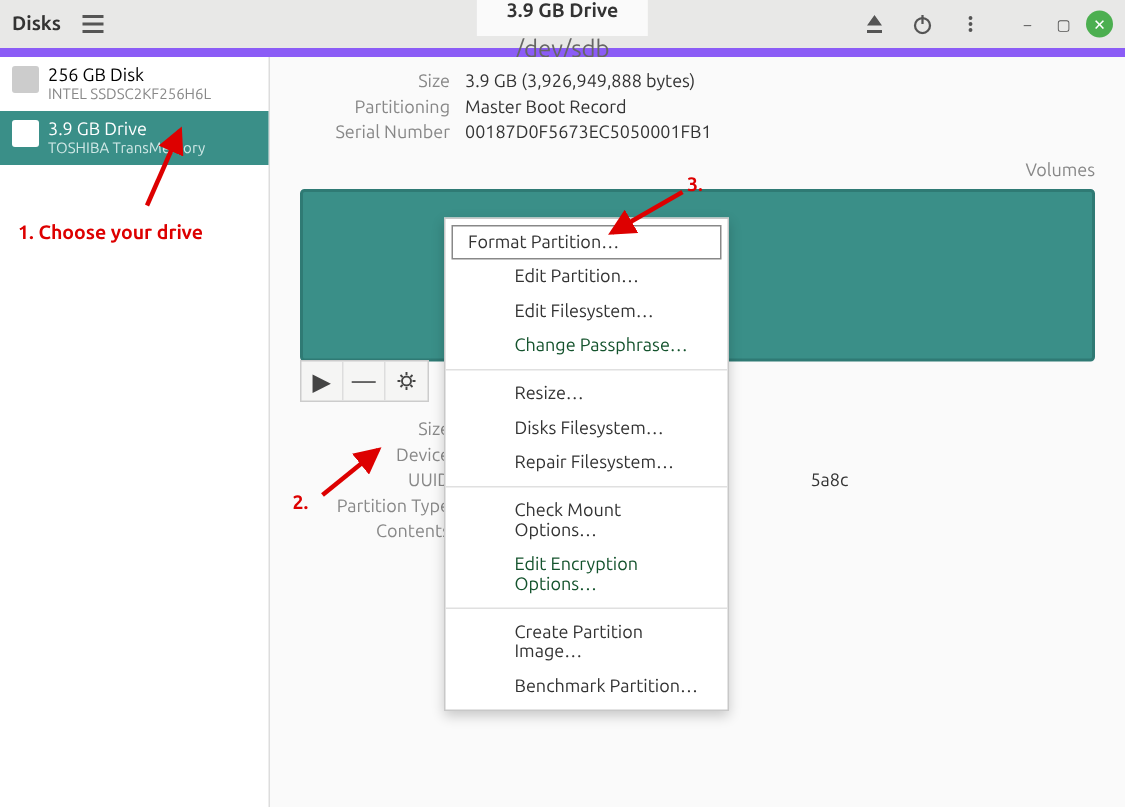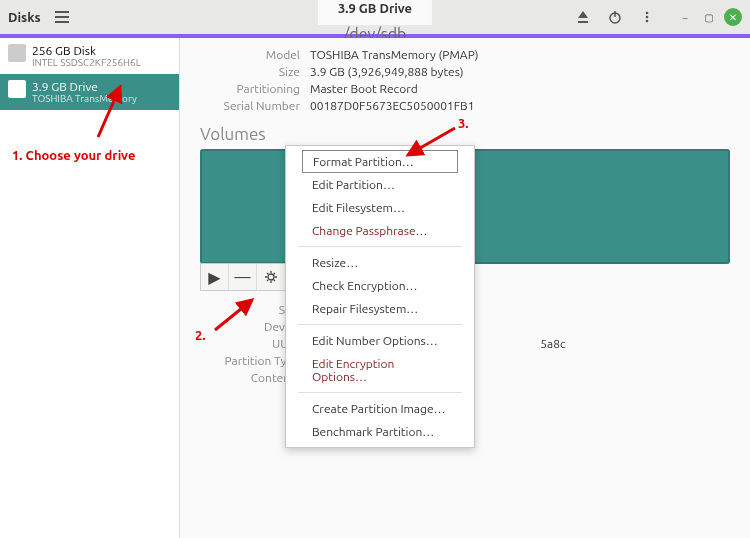--- a/index.html
+++ b/index.html
@@ -1,18 +1,18 @@
 <!DOCTYPE html>
 <html><head>
 <meta charset="utf-8">
 <style>
 * { margin: 0; padding: 0; box-sizing: border-box; font-family: "Ubuntu", "Cantarell", sans-serif; }
 body { width: 750px; height: 538px; background: #fafafa; overflow: hidden; position: relative; }
 
-.titlebar { height: 38px; background: #e8e8e7; border-bottom: 4px solid #8b5cf6; display: flex; align-items: center; position: relative; }
+.titlebar { height: 38px; background: #e8e8e7; border-bottom: 6px solid #8b5cf6; display: flex; align-items: center; position: relative; }
 .titlebar-left { width: 180px; display: flex; align-items: center; padding: 0 8px; gap: 8px; }
 .titlebar-title { font-weight: bold; font-size: 13px; color: #333; }
 .hamburger { width: 26px; height: 26px; display: flex; flex-direction: column; justify-content: center; gap: 3px; align-items: center; cursor: pointer; }
 .hamburger span { width: 14px; height: 2px; background: #555; }
 .titlebar-center { position: absolute; left: 50%; transform: translateX(-50%); text-align: center; }
 .titlebar-center .main { font-weight: bold; font-size: 13px; color: #333; }
 .titlebar-center .sub { font-size: 16px; color: #666; }
 .titlebar-right { margin-left: auto; display: flex; align-items: center; gap: 6px; padding-right: 8px; }
 .tb-btn { width: 26px; height: 26px; display: flex; align-items: center; justify-content: center; color: #555; cursor: pointer; }
 .window-controls { display: flex; gap: 6px; margin-left: 10px; }
@@ -29,34 +29,34 @@
 .drive-text .detail { font-size: 10px; color: #888; }
 .drive-item.selected .drive-text .detail { color: #d0e8e6; }
 
 .annotation { position: absolute; color: #d00; font-weight: bold; font-size: 13px; pointer-events: none; }
 
 .main { flex: 1; padding: 10px 20px; background: #fafafa; position: relative; }
 .info-row { display: flex; font-size: 12px; margin-bottom: 4px; }
 .info-label { width: 100px; text-align: right; color: #888; margin-right: 10px; }
 .info-value { color: #333; }
 
-.volumes-label { font-size: 17px; color: #888; margin-top: 12px; margin-bottom: 6px; }
+.volumes-label { font-size: 12px; color: #888; margin-top: 12px; margin-bottom: 6px; text-align: right; }
 .volume-block { background: #3a8f88; border: 2px solid #2f7a74; height: 115px; border-radius: 3px; color: #d9efec; font-size: 11px; padding: 40px 0 0 160px; }
 .vol-line { line-height: 1.4; }
 
 .vol-toolbar { display: flex; border: 1px solid #ccc; background: #f5f5f4; width: fit-content; margin-top: -1px; position: relative; }
 .vt-btn { width: 28px; height: 26px; display: flex; align-items: center; justify-content: center; border-right: 1px solid #ddd; cursor: pointer; color: #444; }
 .vt-btn:last-child { border-right: none; }
 
 .detail-rows { margin-top: 12px; }
 
-.popup-menu { position: absolute; left: 285px; top: 145px; width: 190px; background: #fff; border: 1px solid #c8c8c8; box-shadow: 0 3px 8px rgba(0,0,0,0.2); font-size: 12px; padding: 4px 12px; }
-.popup-item { padding: 5px 14px; cursor: pointer; color: #333; }
+.popup-menu { position: absolute; left: 296px; top: 145px; width: 190px; background: #fff; border: 1px solid #c8c8c8; box-shadow: 0 3px 8px rgba(0,0,0,0.2); font-size: 12px; padding: 4px 0; }
+.popup-item { padding: 5px 14px; cursor: pointer; color: #333; margin-left: 32px; }
 .popup-item.highlighted { border: 1px solid #888; margin: 0 4px; padding: 4px 10px; }
-.popup-item.disabled { color: #7f1d1d; cursor: default; }
+.popup-item.disabled { color: #14532d; cursor: default; }
 .popup-sep { height: 1px; background: #e0e0e0; margin: 4px 0; }
 
 svg.arrow { position: absolute; }
 </style>
 </head>
 <body>
 
 <div class="titlebar">
   <div class="titlebar-left">
     <span class="titlebar-title">Disks</span>
@@ -109,24 +109,20 @@
     <div class="drive-item selected">
       <div class="drive-icon"></div>
       <div class="drive-text">
         <div class="name">3.9 GB Drive</div>
         <div class="detail">TOSHIBA TransMemory</div>
       </div>
     </div>
   </div>
 
   <div class="main">
-    <div class="info-row">
-        <div class="info-label">Model</div>
-        <div class="info-value">TOSHIBA TransMemory (PMAP)</div>
-      </div>
     <div class="info-row">
         <div class="info-label">Size</div>
         <div class="info-value">3.9 GB (3,926,949,888 bytes)</div>
       </div>
     <div class="info-row">
         <div class="info-label">Partitioning</div>
         <div class="info-value">Master Boot Record</div>
       </div>
     <div class="info-row">
         <div class="info-label">Serial Number</div>
@@ -177,24 +173,24 @@
   </div>
 </div>
 
 <div class="popup-menu">
   <div class="popup-item highlighted">Format Partition…</div>
   <div class="popup-item">Edit Partition…</div>
   <div class="popup-item">Edit Filesystem…</div>
   <div class="popup-item disabled">Change Passphrase…</div>
   <div class="popup-sep"></div>
   <div class="popup-item">Resize…</div>
-  <div class="popup-item">Check Encryption…</div>
+  <div class="popup-item">Disks Filesystem…</div>
   <div class="popup-item">Repair Filesystem…</div>
   <div class="popup-sep"></div>
-  <div class="popup-item">Edit Number Options…</div>
+  <div class="popup-item">Check Mount Options…</div>
   <div class="popup-item disabled">Edit Encryption Options…</div>
   <div class="popup-sep"></div>
   <div class="popup-item">Create Partition Image…</div>
   <div class="popup-item">Benchmark Partition…</div>
 </div>
 
 <svg class="arrow" style="left:90px; top:82px;" width="40" height="60">
     <defs>
       <marker id="ah1" markerWidth="6" markerHeight="6" refX="5" refY="3" orient="auto">
         <path d="M0,0 L6,3 L0,6 z" fill="#d00"></path>

